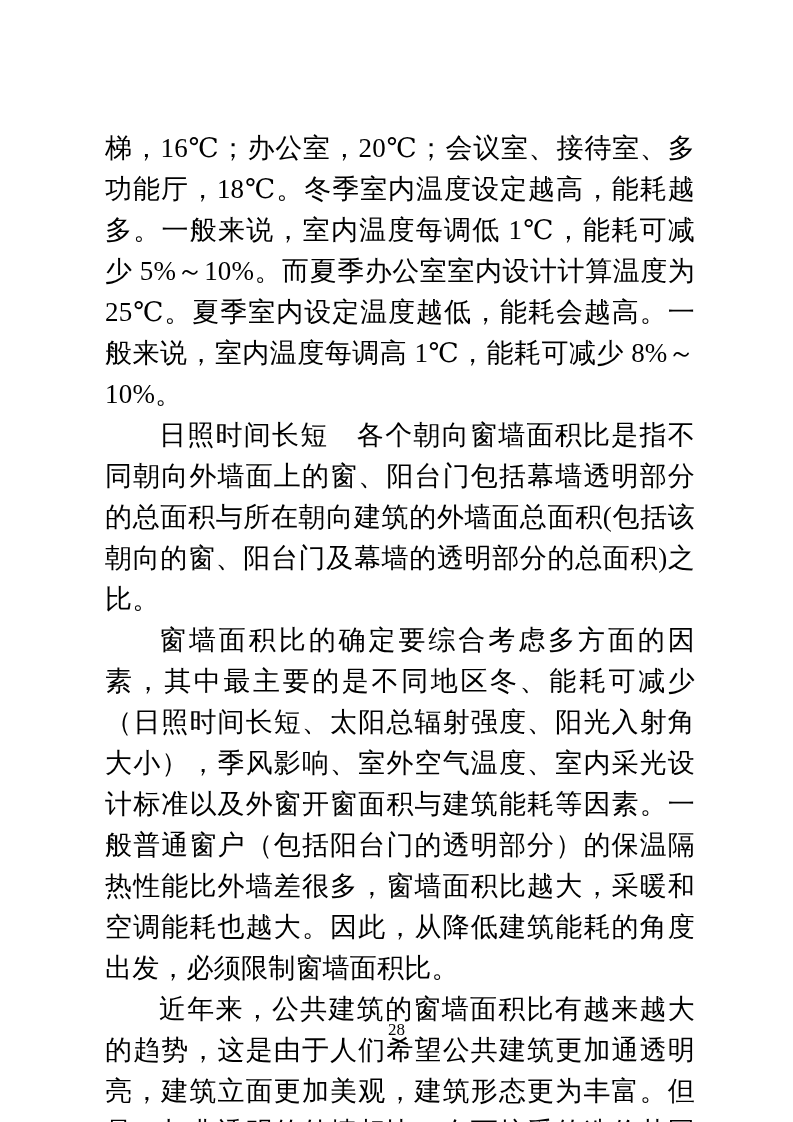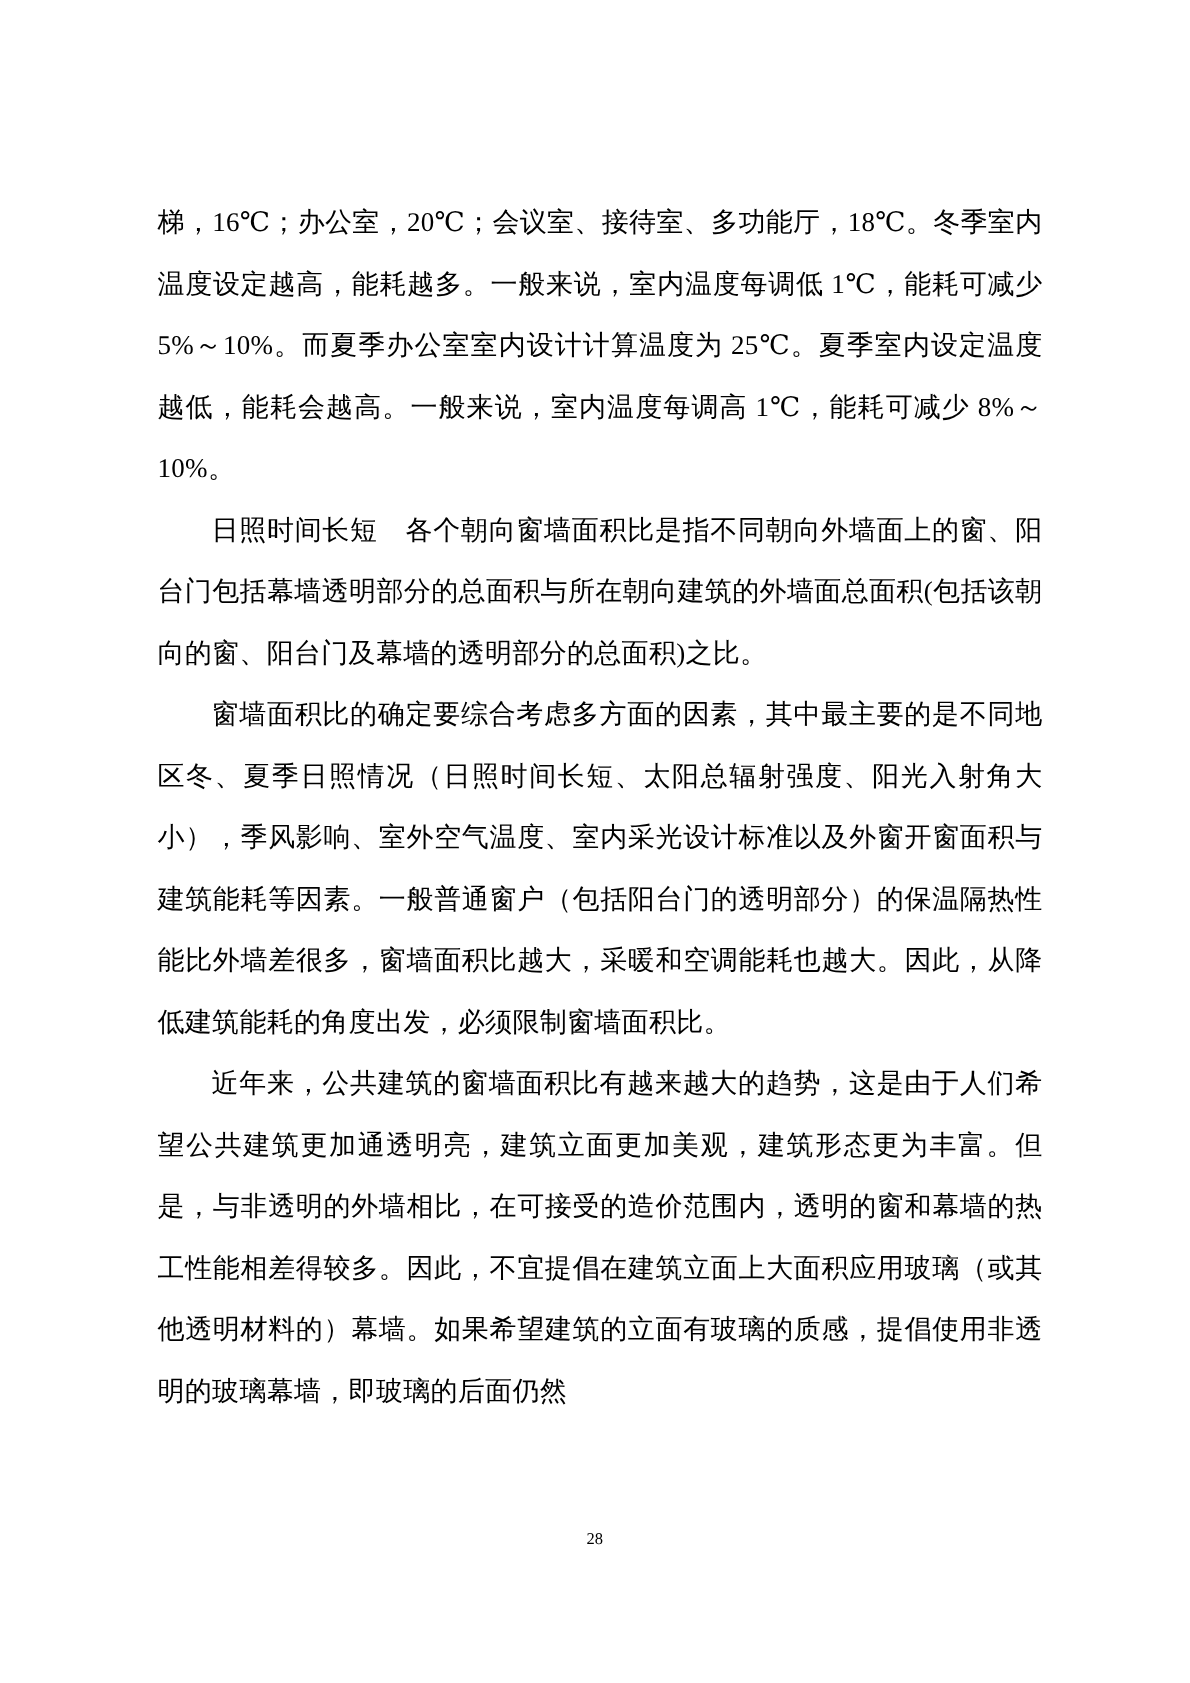--- a/index.html
+++ b/index.html
@@ -17,46 +17,46 @@
     box-sizing: border-box;
   }
   .content {
     position: absolute;
     left: 105px;
     top: 128px;
     width: 590px;
   }
   .para {
     font-family: "Liberation Serif", "DejaVu Serif", serif;
-    font-size: 18px;
+    font-size: 27px;
     line-height: 41px;
     color: #000000;
     text-align: justify;
     text-justify: inter-ideograph;
     margin: 0;
     letter-spacing: 0.2px;
   }
   .indent {
     text-indent: 2em;
   }
   .page-number {
     position: absolute;
     left: 0;
     right: 0;
     top: 1020px;
     text-align: center;
     font-family: "Liberation Serif", "DejaVu Serif", serif;
-    font-size: 11px;
+    font-size: 17px;
     color: #000000;
   }
 </style>
 </head>
 <body>
 
 <div class="page">
   <div class="content">
     <p class="para">梯，16℃；办公室，20℃；会议室、接待室、多功能厅，18℃。冬季室内温度设定越高，能耗越多。一般来说，室内温度每调低 1℃，能耗可减少 5%～10%。而夏季办公室室内设计计算温度为 25℃。夏季室内设定温度越低，能耗会越高。一般来说，室内温度每调高 1℃，能耗可减少 8%～10%。</p>
     <p class="para indent">日照时间长短　各个朝向窗墙面积比是指不同朝向外墙面上的窗、阳台门包括幕墙透明部分的总面积与所在朝向建筑的外墙面总面积(包括该朝向的窗、阳台门及幕墙的透明部分的总面积)之比。</p>
-    <p class="para indent">窗墙面积比的确定要综合考虑多方面的因素，其中最主要的是不同地区冬、夏季日照情况（日照时间长短、太阳总辐射强度、阳光入射角大小），季风影响、室外空气温度、室内采光设计标准以及外窗开窗面积与建筑能耗等因素。一般普通窗户（包括阳台门的透明部分）的保温隔热性能比外墙差很多，窗墙面积比越大，采暖和空调能耗也越大。因此，从降低建筑能耗的角度出发，必须限制窗墙面积比。</p>
+    <p class="para indent">窗墙面积比的确定要综合考虑多方面的因素，其中最主要的是不同地区冬、能耗可减少（日照时间长短、太阳总辐射强度、阳光入射角大小），季风影响、室外空气温度、室内采光设计标准以及外窗开窗面积与建筑能耗等因素。一般普通窗户（包括阳台门的透明部分）的保温隔热性能比外墙差很多，窗墙面积比越大，采暖和空调能耗也越大。因此，从降低建筑能耗的角度出发，必须限制窗墙面积比。</p>
     <p class="para indent">近年来，公共建筑的窗墙面积比有越来越大的趋势，这是由于人们希望公共建筑更加通透明亮，建筑立面更加美观，建筑形态更为丰富。但是，与非透明的外墙相比，在可接受的造价范围内，透明的窗和幕墙的热工性能相差得较多。因此，不宜提倡在建筑立面上大面积应用玻璃（或其他透明材料的）幕墙。如果希望建筑的立面有玻璃的质感，提倡使用非透明的玻璃幕墙，即玻璃的后面仍然</p>
   </div>
   <div class="page-number">28</div>
 </div>
 
 </body></html>

